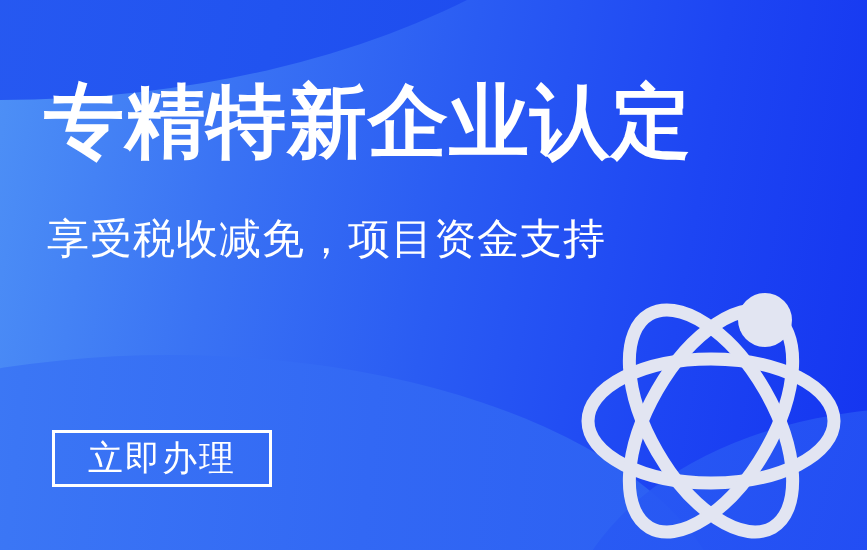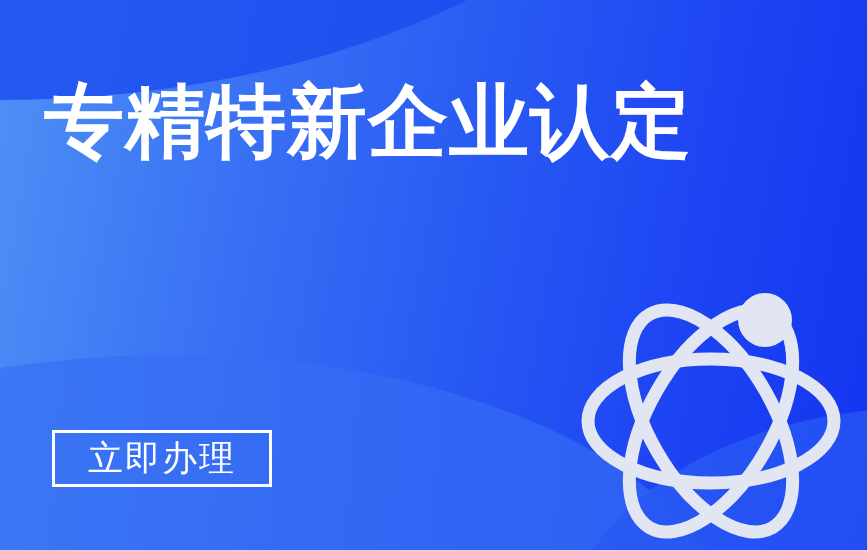--- a/index.html
+++ b/index.html
@@ -133,17 +133,18 @@
         <ellipse cx="146" cy="146" rx="123" ry="62" transform="rotate(60 146 146)"></ellipse>
         <ellipse cx="146" cy="146" rx="123" ry="62" transform="rotate(-60 146 146)"></ellipse>
       </g>
       <circle cx="200" cy="45" r="27" fill="#e2e5f2"></circle>
     </svg>
   </div>
 
   <div id="content">
     <div id="title">专精特新企业认定</div>
 
+    <div id="subtitle">享受税收减免，项目资金支持</div>
 
     <button id="cta-button">立即办理</button>
   </div>
 
 </div>
 
 </body></html>

